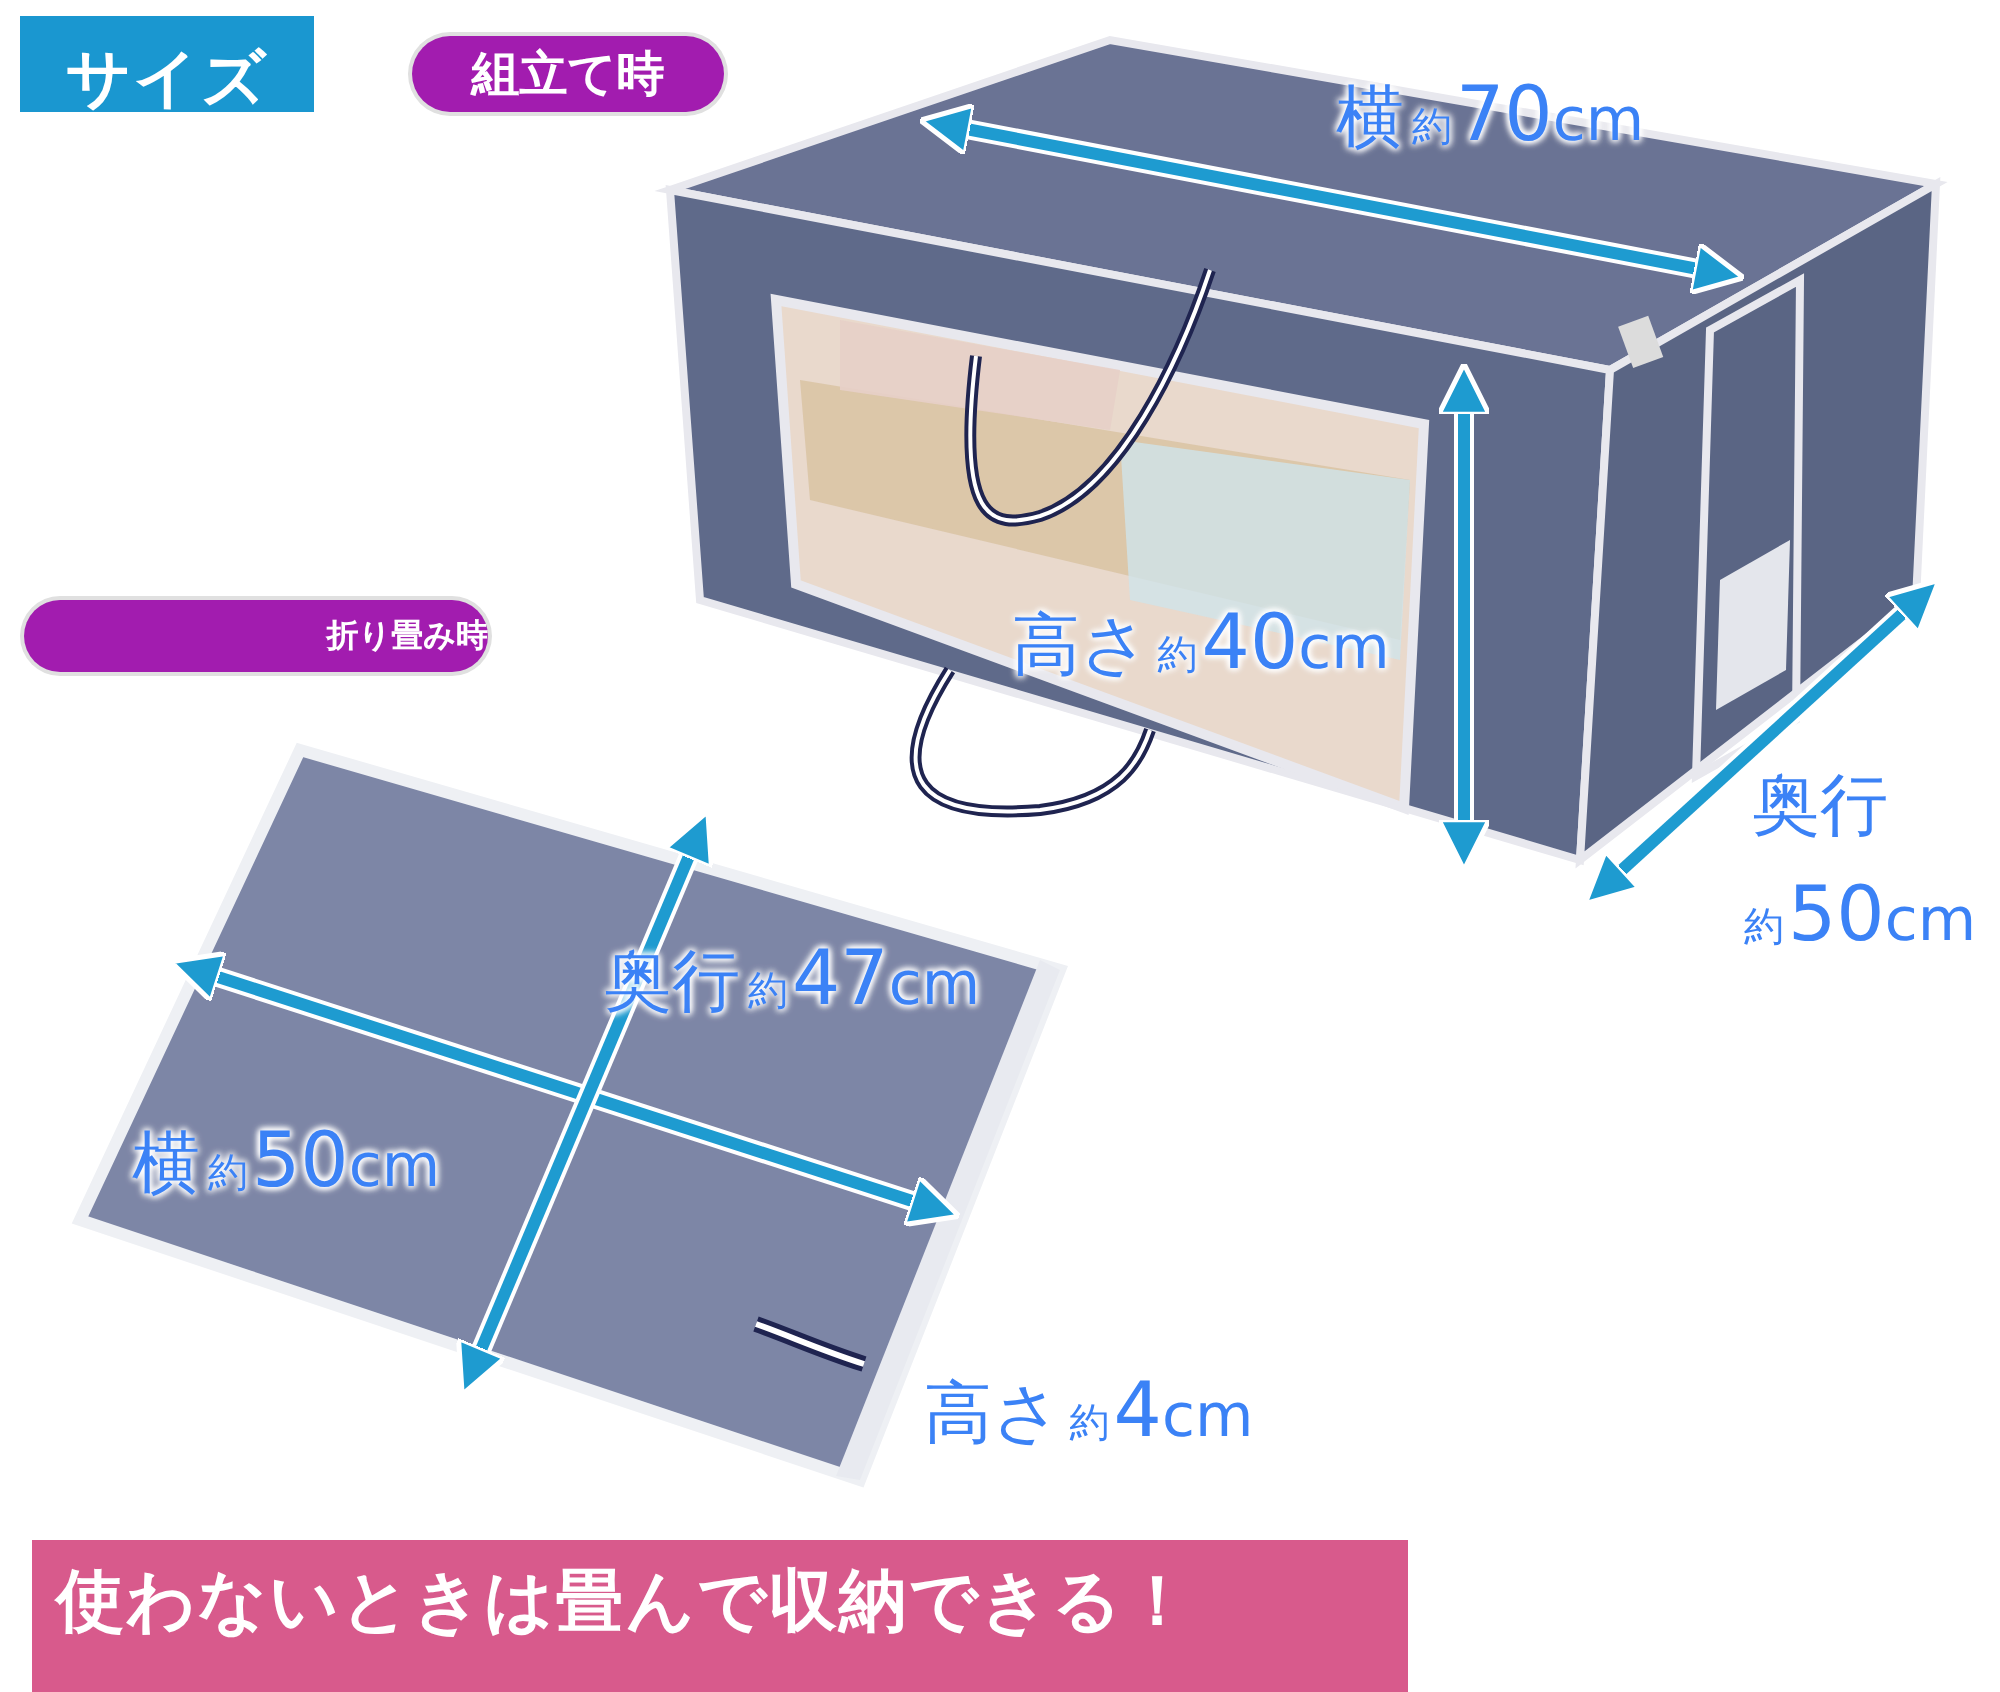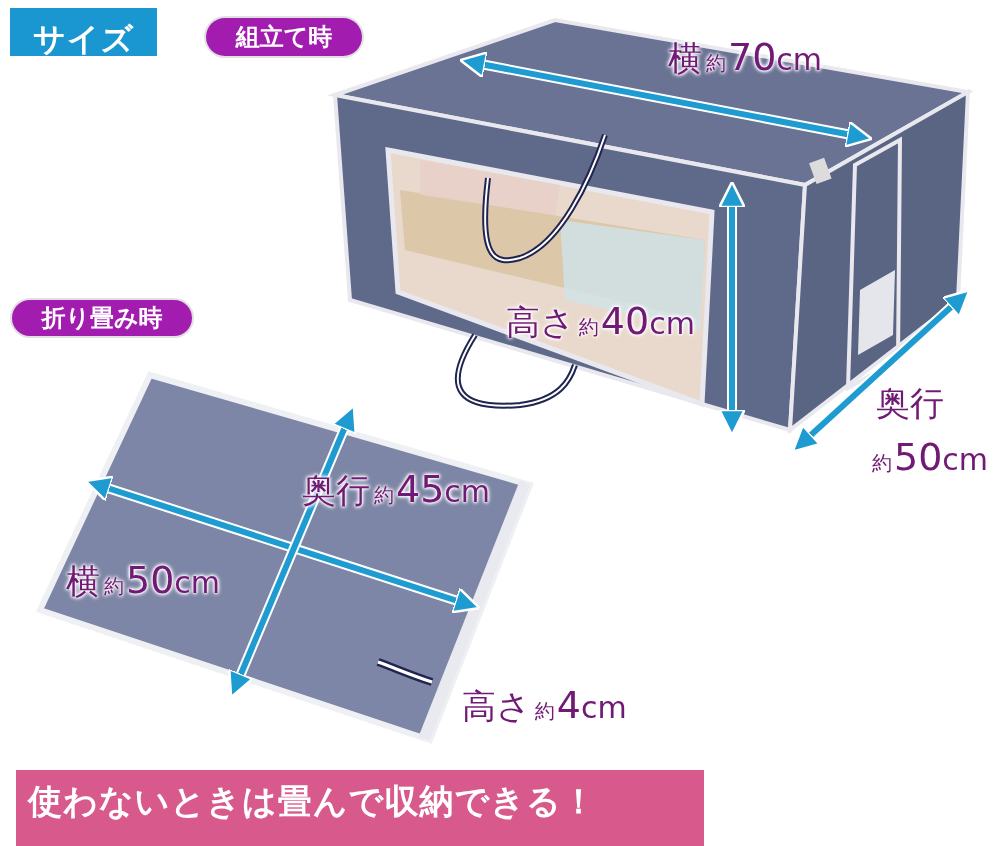--- a/index.html
+++ b/index.html
@@ -16,33 +16,33 @@
     background:#1a97d0; color:#fff;
     font-size:32px; font-weight:bold; line-height:62px; text-align:center;
     letter-spacing:1px;
   }
   .pill {
     background:#a21caf; color:#fff; font-weight:bold;
     border-radius:22px; text-align:center;
     box-shadow:0 0 0 2px #e0e0e0;
   }
   .pill-assembled { left:206px; top:18px; width:156px; height:38px; font-size:24px; line-height:38px; }
-  .pill-folded    { left:12px;  top:300px; width:180px; height:36px; font-size:24px; line-height:36px; }
+  .pill-folded    { left:12px;  top:300px; width:232px; height:36px; font-size:16px; line-height:36px;text-align:right; }
 
   
   .banner {
     left:16px; top:770px; width:676px; height:78px;
     background:#d85a8c; color:#fff;
     font-size:34px; font-weight:bold; line-height:62px;
     padding-left:12px; letter-spacing:1px;
   }
 
   
   .measure {
-    color:#701a75; font-size:34px; line-height:1; white-space:nowrap;
+    color:#3b82f6; font-size:34px; line-height:1; white-space:nowrap;
     text-shadow: 0 0 3px #fff, 0 0 3px #fff, 0 0 4px #fff, 0 0 5px #fff;
   }
   .measure .approx { font-size:20px; margin:0 2px 0 4px; }
   .measure .num { font-size:38px; }
   .measure .unit { font-size:30px; }
 
   svg.illus { position:absolute; left:0; top:0; }
 </style>
 </head>
 <body>
@@ -109,21 +109,21 @@
 </div>
 
 <div class="abs measure" style="left:876px; top:386px;">
   <span>奥行</span>
 </div>
 <div class="abs measure" style="left:868px; top:438px;">
   <span class="approx">約</span><span class="num">50</span><span class="unit">cm</span>
 </div>
 
 <div class="abs measure" style="left:302px; top:470px;">
-  <span>奥行</span><span class="approx">約</span><span class="num">45</span><span class="unit">cm</span>
+  <span>奥行</span><span class="approx">約</span><span class="num">47</span><span class="unit">cm</span>
 </div>
 
 <div class="abs measure" style="left:66px; top:561px;">
   <span>横</span><span class="approx">約</span><span class="num">50</span><span class="unit">cm</span>
 </div>
 
 <div class="abs measure" style="left:462px; top:686px;">
   <span>高さ</span><span class="approx">約</span><span class="num">4</span><span class="unit">cm</span>
 </div>
 

